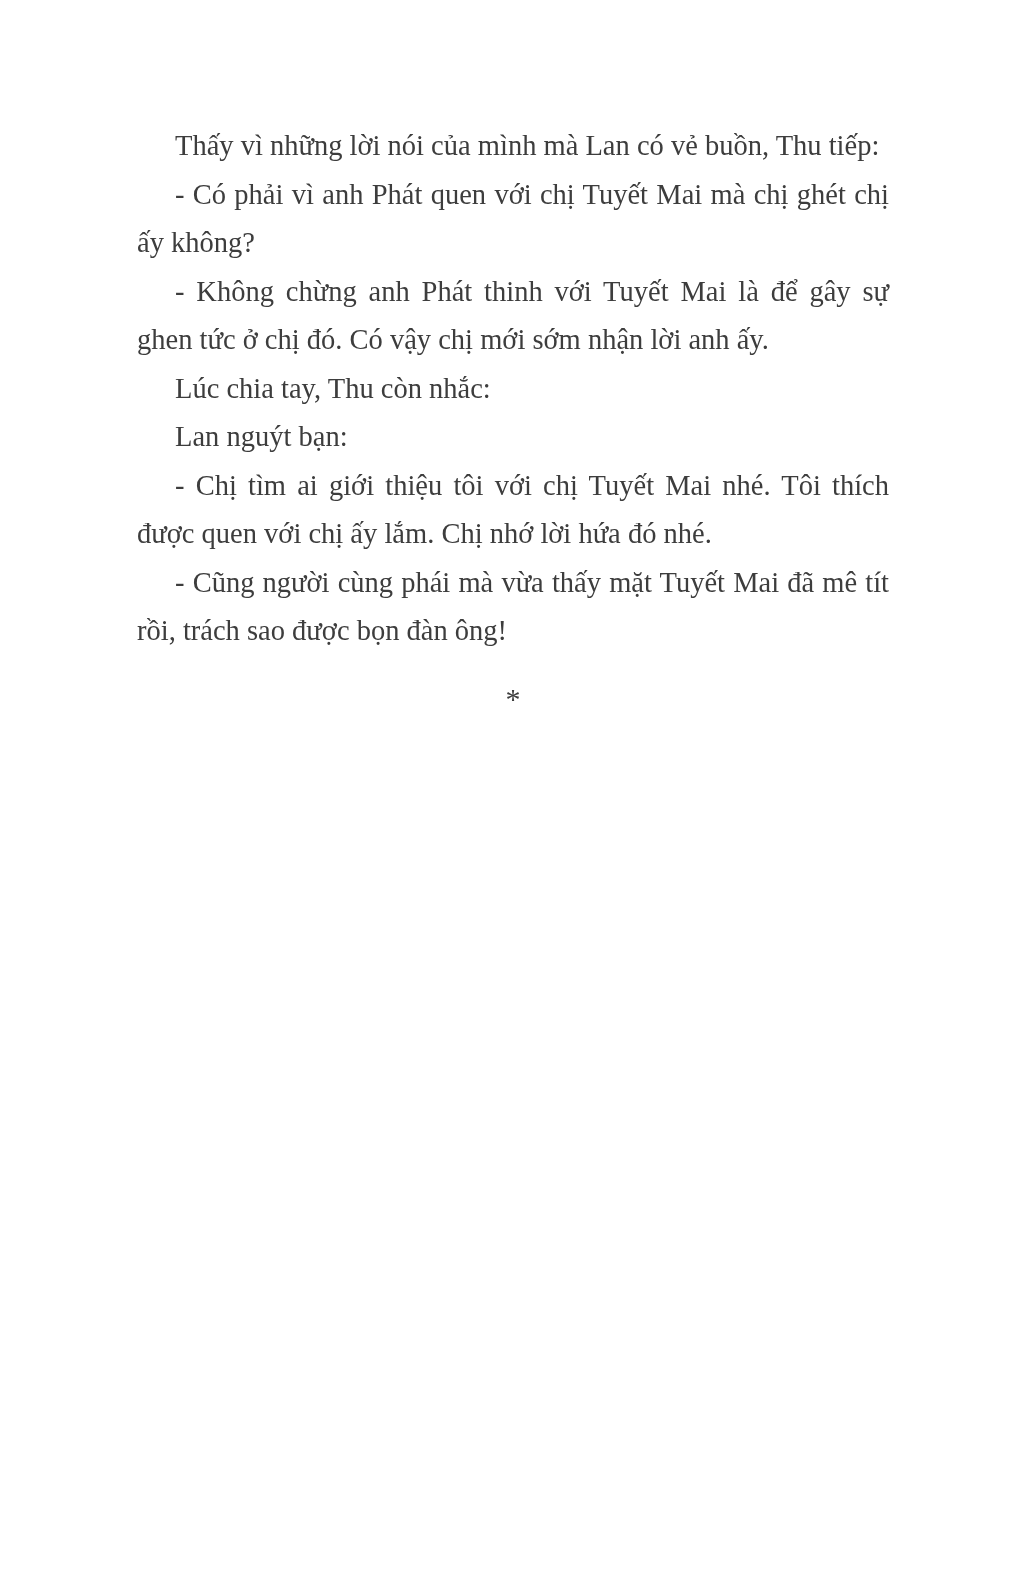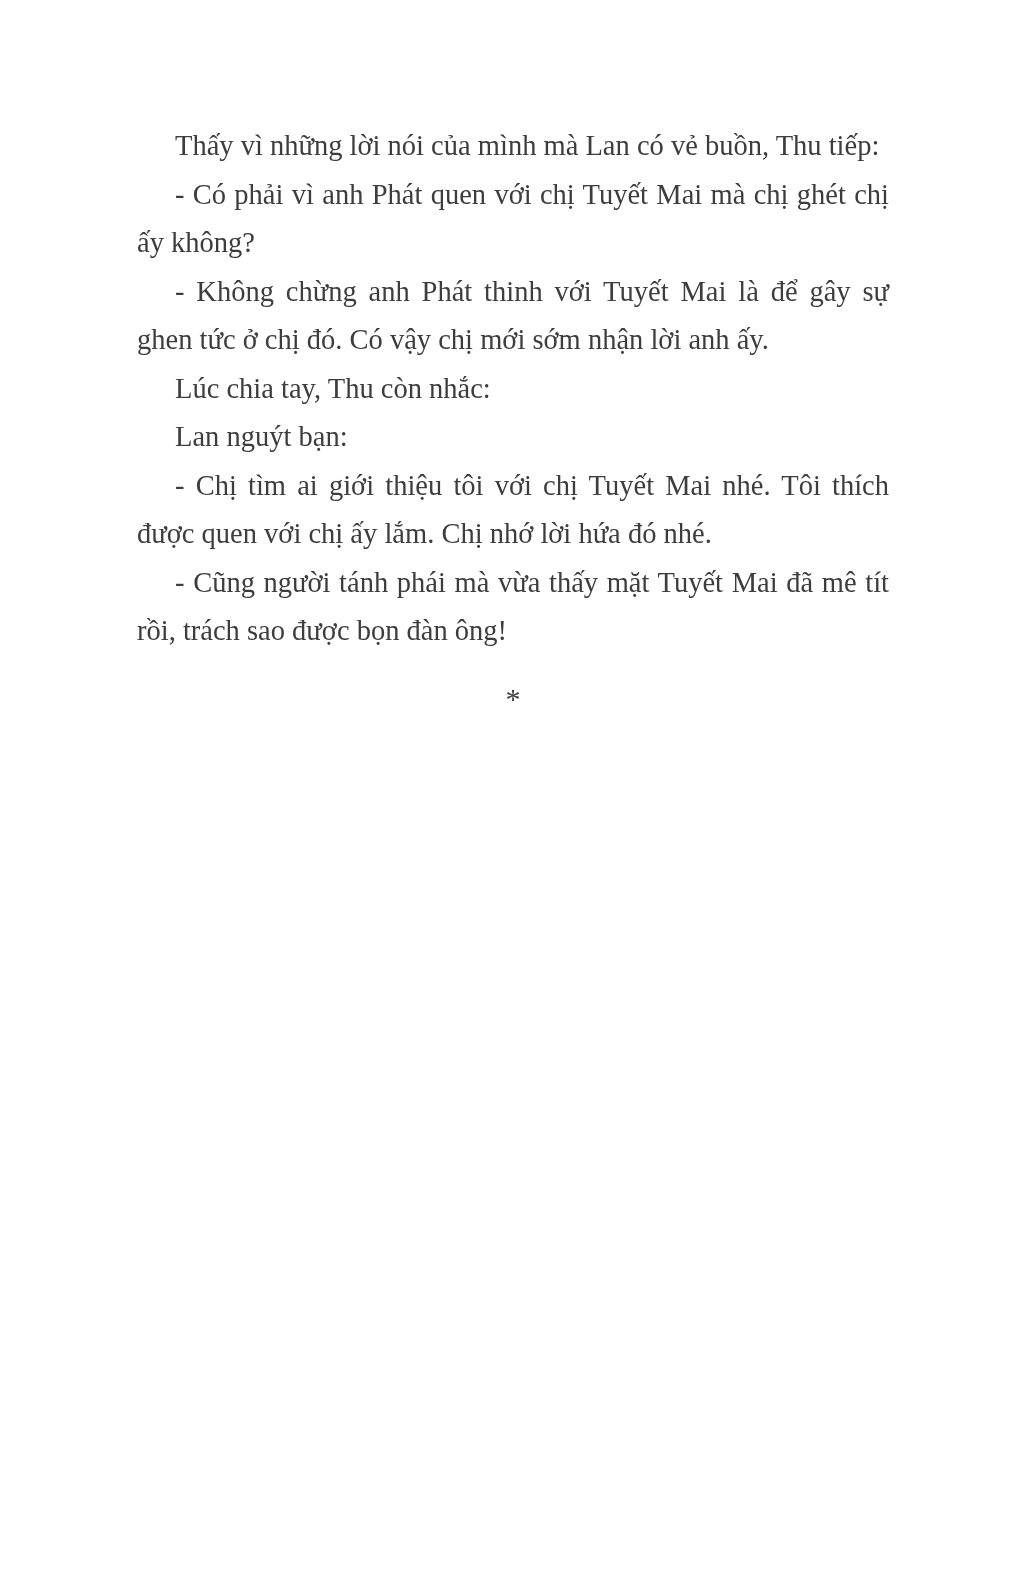--- a/index.html
+++ b/index.html
@@ -60,21 +60,21 @@
 <body>
 
 <main class="page">
   <div class="text-block">
     <p class="para">Thấy vì những lời nói của mình mà Lan có vẻ buồn, Thu tiếp:</p>
     <p class="para">- Có phải vì anh Phát quen với chị Tuyết Mai mà chị ghét chị ấy không?</p>
     <p class="para">- Không chừng anh Phát thinh với Tuyết Mai là để gây sự ghen tức ở chị đó. Có vậy chị mới sớm nhận lời anh ấy.</p>
     <p class="para">Lúc chia tay, Thu còn nhắc:</p>
     <p class="para">Lan nguýt bạn:</p>
     <p class="para">- Chị tìm ai giới thiệu tôi với chị Tuyết Mai nhé. Tôi thích được quen với chị ấy lắm. Chị nhớ lời hứa đó nhé.</p>
-    <p class="para">- Cũng người tánh phái mà vừa thấy mặt Tuyết Mai đã mê tít rồi, trách sao được bọn đàn ông!</p>
+    <p class="para">- Cũng người cùng phái mà vừa thấy mặt Tuyết Mai đã mê tít rồi, trách sao được bọn đàn ông!</p>
     <p class="para separator">*</p>
   </div>
 
   <footer class="page-footer">
     <span class="footer-title">Hồng nhan đa truân</span>
     <span class="page-number">29</span>
   </footer>
 </main>
 
 </body></html>

